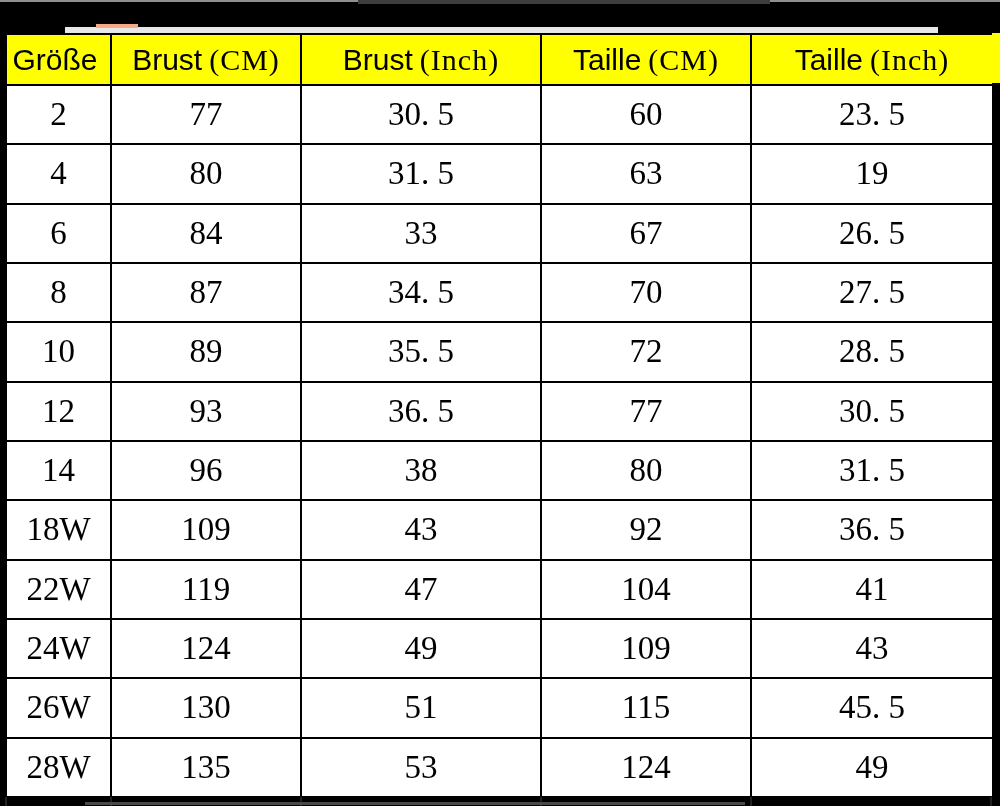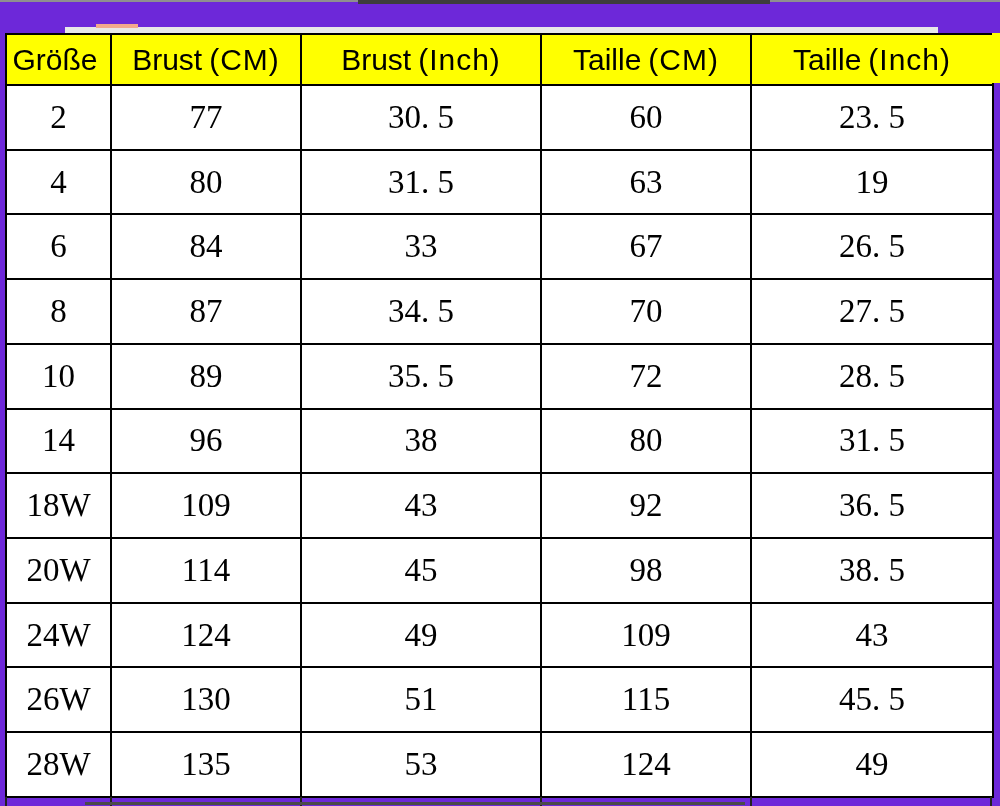--- a/index.html
+++ b/index.html
@@ -1,20 +1,20 @@
 <!DOCTYPE html>
 <html><head>
 <meta charset="utf-8">
 <style>
   html, body { margin: 0; padding: 0; background: #ffffff; }
   #screen {
     position: relative;
     width: 1000px;
     height: 806px;
-    background: #6d28d9;
+    background: #000000;
     overflow: hidden;
     font-family: "Liberation Sans", sans-serif;
     color: #000000;
   }
   
   .top-line      { position: absolute; left: 0;   top: 0;    width: 1000px; height: 2px; background: #8f8f8f; }
   .top-line-dark { position: absolute; left: 358px; top: 0;  width: 412px;  height: 4px; background: #3d3d3d; }
   .pre-strip     { position: absolute; left: 65px; top: 27px; width: 873px; height: 6px; background: #e8e8e8; }
   .pre-strip-accent { position: absolute; left: 96px; top: 24px; width: 42px; height: 4px; background: #f2a98c; }
   .yellow-sliver { position: absolute; left: 992px; top: 33px; width: 8px; height: 50px; background: #ffff00; }
@@ -40,21 +40,21 @@
     white-space: nowrap;
   }
   .size-table th {
     background: #ffff00;
     height: 49px;
     font-size: 30px;
     font-weight: 400;
     font-family: "Liberation Sans", sans-serif;
   }
   .size-table th .unit {
-    font-family: Liberation Sans, sans-serif;
+    font-family: Liberation Serif, serif;
     letter-spacing: 1px;
     margin-left: 7px;
   }
   .size-table td {
     background: #ffffff;
     font-family: "Liberation Serif", "DejaVu Serif", serif;
     font-size: 33px;
   }
 </style>
 </head>
@@ -114,39 +114,46 @@
           <td>27. 5</td>
         </tr>
         <tr>
           <td>10</td>
           <td>89</td>
           <td>35. 5</td>
           <td>72</td>
           <td>28. 5</td>
         </tr>
         <tr>
+          <td>12</td>
+          <td>93</td>
+          <td>36. 5</td>
+          <td>77</td>
+          <td>30. 5</td>
+        </tr>
+        <tr>
           <td>14</td>
           <td>96</td>
           <td>38</td>
           <td>80</td>
           <td>31. 5</td>
         </tr>
         <tr>
           <td>18W</td>
           <td>109</td>
           <td>43</td>
           <td>92</td>
           <td>36. 5</td>
         </tr>
         <tr>
-          <td>20W</td>
-          <td>114</td>
-          <td>45</td>
-          <td>98</td>
-          <td>38. 5</td>
+          <td>22W</td>
+          <td>119</td>
+          <td>47</td>
+          <td>104</td>
+          <td>41</td>
         </tr>
         <tr>
           <td>24W</td>
           <td>124</td>
           <td>49</td>
           <td>109</td>
           <td>43</td>
         </tr>
         <tr>
           <td>26W</td>

